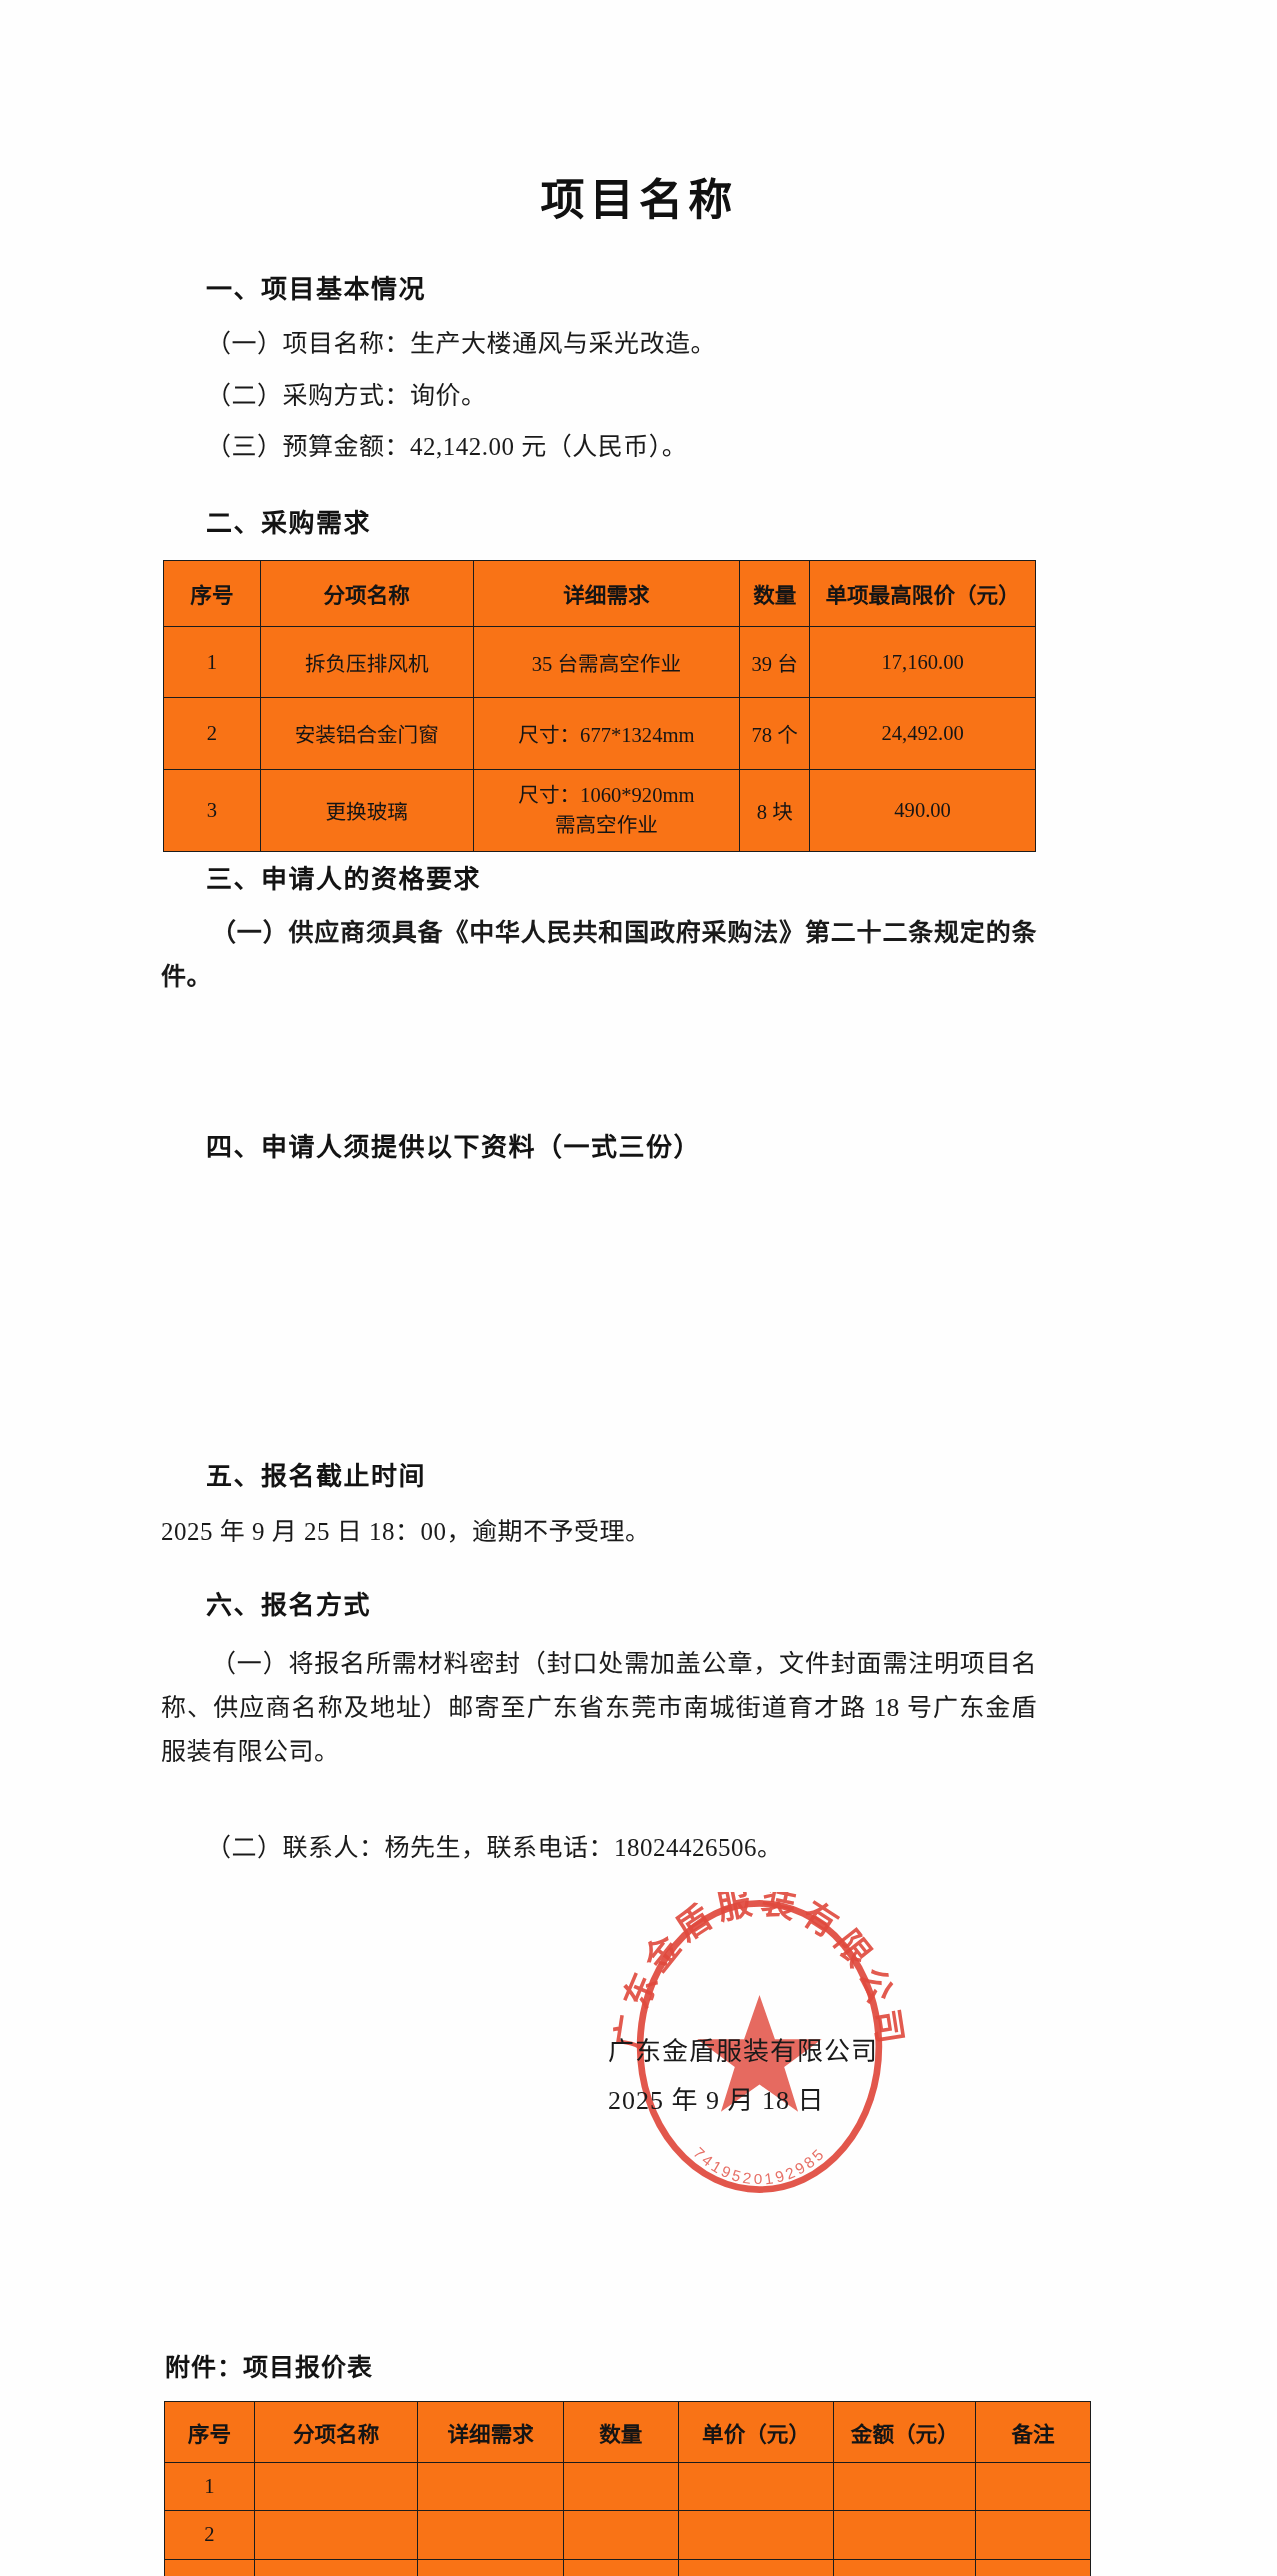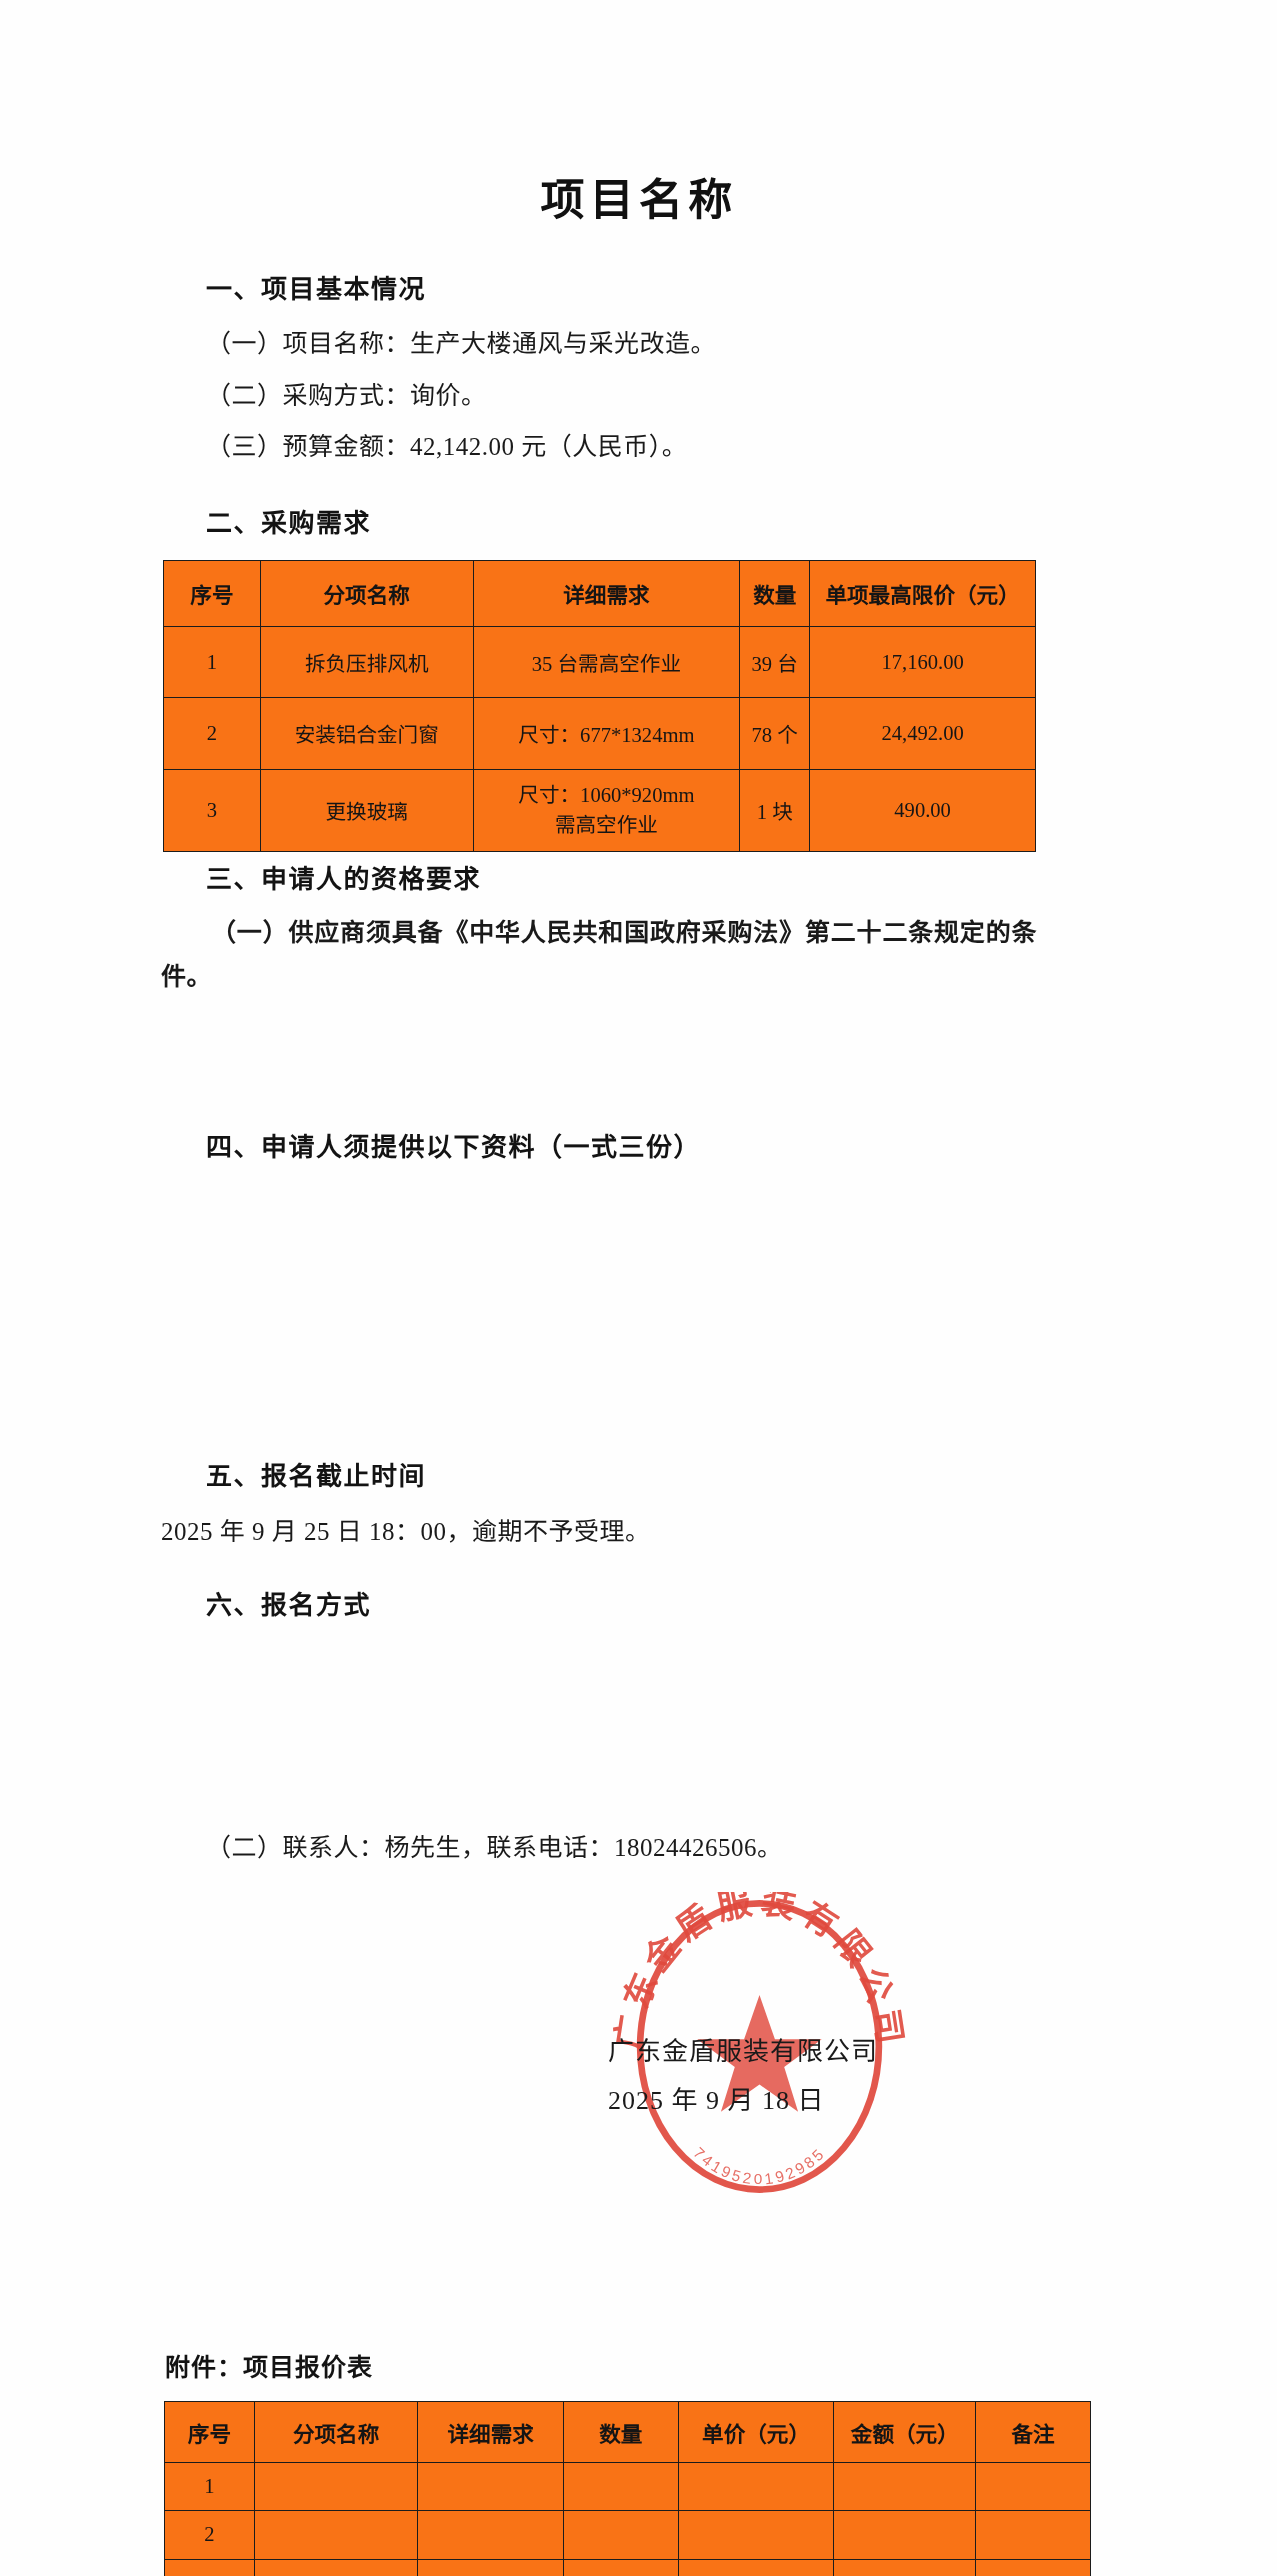--- a/index.html
+++ b/index.html
@@ -180,41 +180,42 @@
         <td>78 个</td>
         <td>24,492.00</td>
       </tr>
       <tr class="tall">
         <td>3</td>
         <td>更换玻璃</td>
         <td class="cell-multi">
           <div>尺寸：1060*920mm</div>
           <div>需高空作业</div>
         </td>
-        <td>1 块</td>
+        <td>8 块</td>
         <td>490.00</td>
       </tr>
     </tbody>
   </table>
 
   <div class="sec-head" style="left:206px; top:858px;">三、申请人的资格要求</div>
 
   <div class="para block indent" style="left:161px; top:911px;font-weight:bold;">（一）供应商须具备《中华人民共和国政府采购法》第二十二条规定的条件。</div>
 
 
   <div class="sec-head" style="left:206px; top:1126px;">四、申请人须提供以下资料（一式三份）</div>
 
 
 
   <div class="sec-head" style="left:206px; top:1455px;">五、报名截止时间</div>
 
   <div class="para" style="left:161px; top:1510px;">2025 年 9 月 25 日 18：00，逾期不予受理。</div>
 
   <div class="sec-head" style="left:206px; top:1584px;">六、报名方式</div>
 
+  <div class="para block indent" style="left:161px; top:1642px;">（一）将报名所需材料密封（封口处需加盖公章，文件封面需注明项目名称、供应商名称及地址）邮寄至广东省东莞市南城街道育才路 18 号广东金盾服装有限公司。</div>
 
   <div class="para" style="left:206px; top:1826px;">（二）联系人：杨先生，联系电话：18024426506。</div>
 
   <div class="seal">
     <svg viewBox="0 0 620 600" xmlns="http://www.w3.org/2000/svg">
       <defs>
         <path id="sealArc" d="M 78,320 A 232,278 0 0 1 542,320" fill="none"></path>
         <path id="sealArcBottom" d="M 112,330 A 198,238 0 0 0 508,330" fill="none"></path>
       </defs>
       <ellipse cx="310" cy="300" rx="232" ry="278" fill="none" stroke="#e0493d" stroke-width="13" opacity="0.92"></ellipse>

